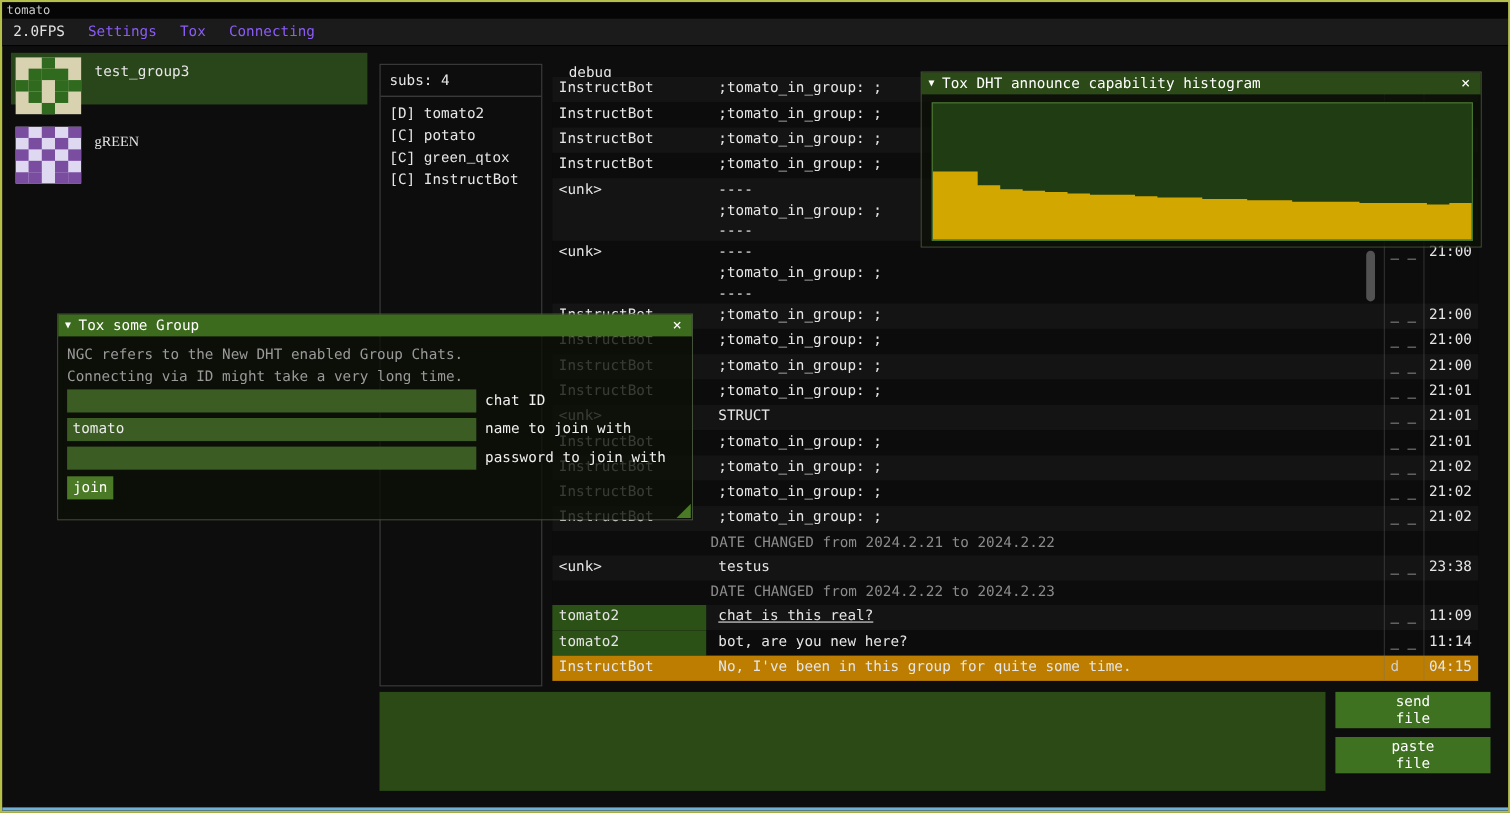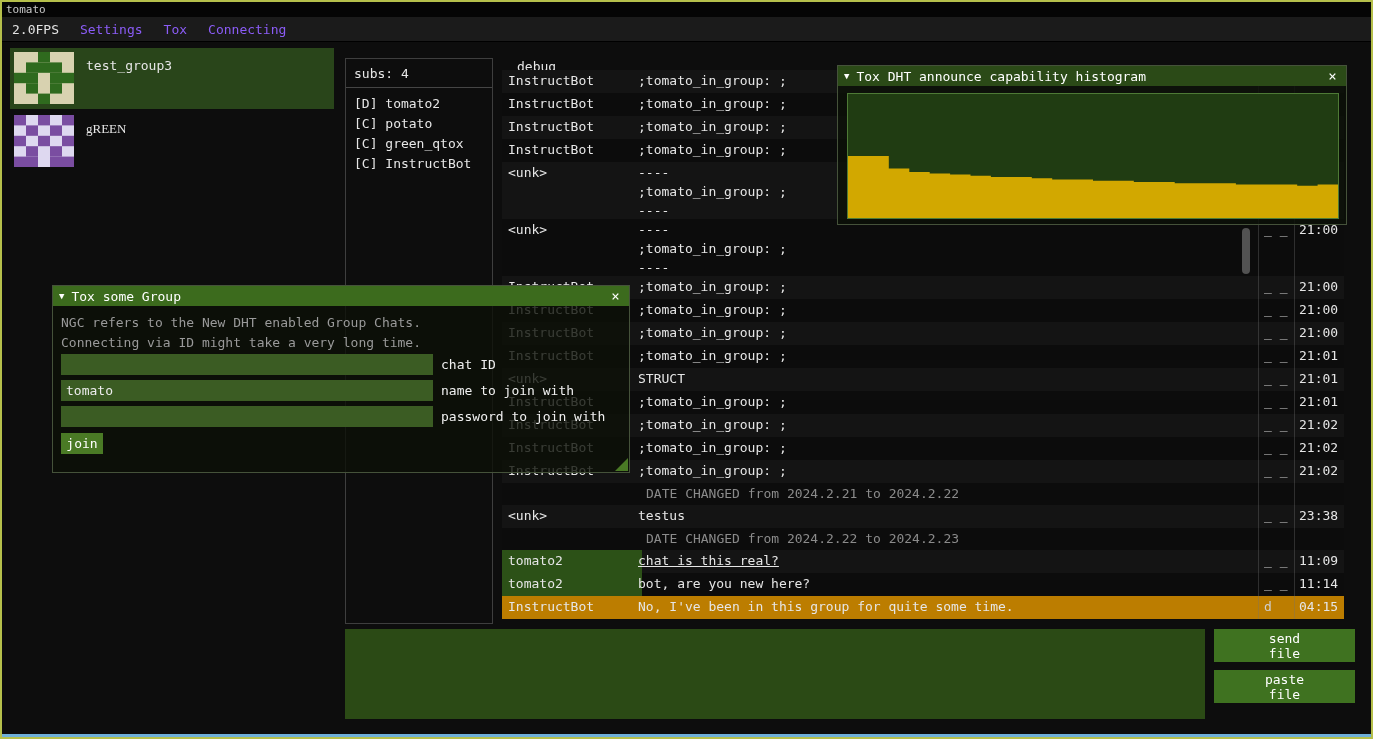--- a/index.html
+++ b/index.html
@@ -5,36 +5,36 @@
   *{margin:0;padding:0;box-sizing:border-box}
   body{background:#222;overflow:hidden}
   .app{position:relative;width:1373px;height:739px;background:#0d0d0d;border:2px solid #b5bf4b;
        font-family:"DejaVu Sans Mono","Liberation Mono",monospace;font-size:13px;color:#e6e6e6;overflow:hidden}
   .titlebar{position:absolute;left:0;top:0;right:0;height:15px;background:#050505;font-size:11px;color:#c9c9c9;padding-left:4px;line-height:15px}
   .menubar{position:absolute;left:0;top:15px;right:0;height:25px;background:#1b1b1b;display:flex;align-items:center;gap:21px;padding-left:10px;border-bottom:1px solid #000}
   .menu-item{color:#8b5cf6;cursor:default}
   .menu-fps{color:#e2e2e2}
 
   .group-list{position:absolute;left:0;top:40px;width:340px;height:200px}
-  .group-item{position:absolute;left:8px;width:324px;height:61px;cursor:pointer}
+  .group-item{position:absolute;left:8px;width:324px;height:47px;cursor:pointer}
   .group-item.selected{background:#29451a}
   .group-avatar{position:absolute;left:4px;top:4px}
   .group-name{position:absolute;left:76px;top:10px}
 
   .members-panel{position:absolute;left:343px;top:56px;width:148px;height:566px;border:1px solid #3e3e3e}
   .members-header{position:absolute;left:8px;top:7px}
   .members-sep{position:absolute;left:0;right:0;top:28px;height:1px;background:#454545}
   .member-item{position:absolute;left:8px;height:18px;white-space:pre;cursor:pointer}
 
   .chat-header{position:absolute;left:515px;top:57px}
   .chat-table{position:absolute;left:500px;top:68px;width:842px;height:549px;overflow:hidden;z-index:1}
   .crow{position:absolute;left:0;width:842px}
   .cname{position:absolute;left:6px;top:3px;white-space:pre}
   .cnamebg{position:absolute;left:0;top:0;width:140px;height:100%}
-  .cline{position:absolute;left:136px;white-space:pre}
+  .cline{position:absolute;left:151px;white-space:pre}
   .cstatus{position:absolute;left:762px;top:3px;color:#cfcfcf;white-space:pre}
   .ctime{position:absolute;left:797px;top:3px}
   .cdate{position:absolute;left:144px;top:3px;color:#8b8b8b;white-space:pre}
   .vsep{position:absolute;top:0;height:100%;width:1px;background:rgba(115,115,115,0.35)}
   .chat-scrollbar{position:absolute;left:1240px;top:226px;width:8px;height:46px;background:#525252;border-radius:4px;z-index:5;cursor:pointer}
 
   .chat-input{position:absolute;left:343px;top:627px;width:860px;height:90px;background:#2b4a15;border:none;outline:none;resize:none;color:#fff;
               font-family:"DejaVu Sans Mono",monospace;font-size:13px;padding:6px}
   .file-btn{position:absolute;left:1212px;width:141px;height:33px;background:#3f7220;color:#fff;display:flex;flex-direction:column;
             align-items:center;justify-content:center;line-height:15px;cursor:pointer}
@@ -122,21 +122,21 @@
         <span class="group-name">gREEN</span>
       </div>
     </div>
 
   <div class="members-panel">
     <div class="members-header">subs: 4</div>
     <div class="members-sep"></div>
     <div></div>
   <div class="member-item" style="top: 37px;">[D] tomato2</div>
       <div class="member-item" style="top: 57px;">[C] potato</div>
-      <div class="member-item" style="top: 77px;">[C] green_qtox</div>
+      <div class="member-item" style="top: 77px; font-family: Liberation Mono, monospace;">[C] green_qtox</div>
       <div class="member-item" style="top: 97px;">[C] InstructBot</div>
     </div>
 
   <div class="chat-header">debug</div>
 
   <div class="chat-table">
       <div class="crow" style="top: 0px; height: 23px; background: rgb(20, 20, 20);">
         <span class="cname">InstructBot</span>
         <span class="cline" style="top: 3px;">;tomato_in_group: ;</span>
       </div>

